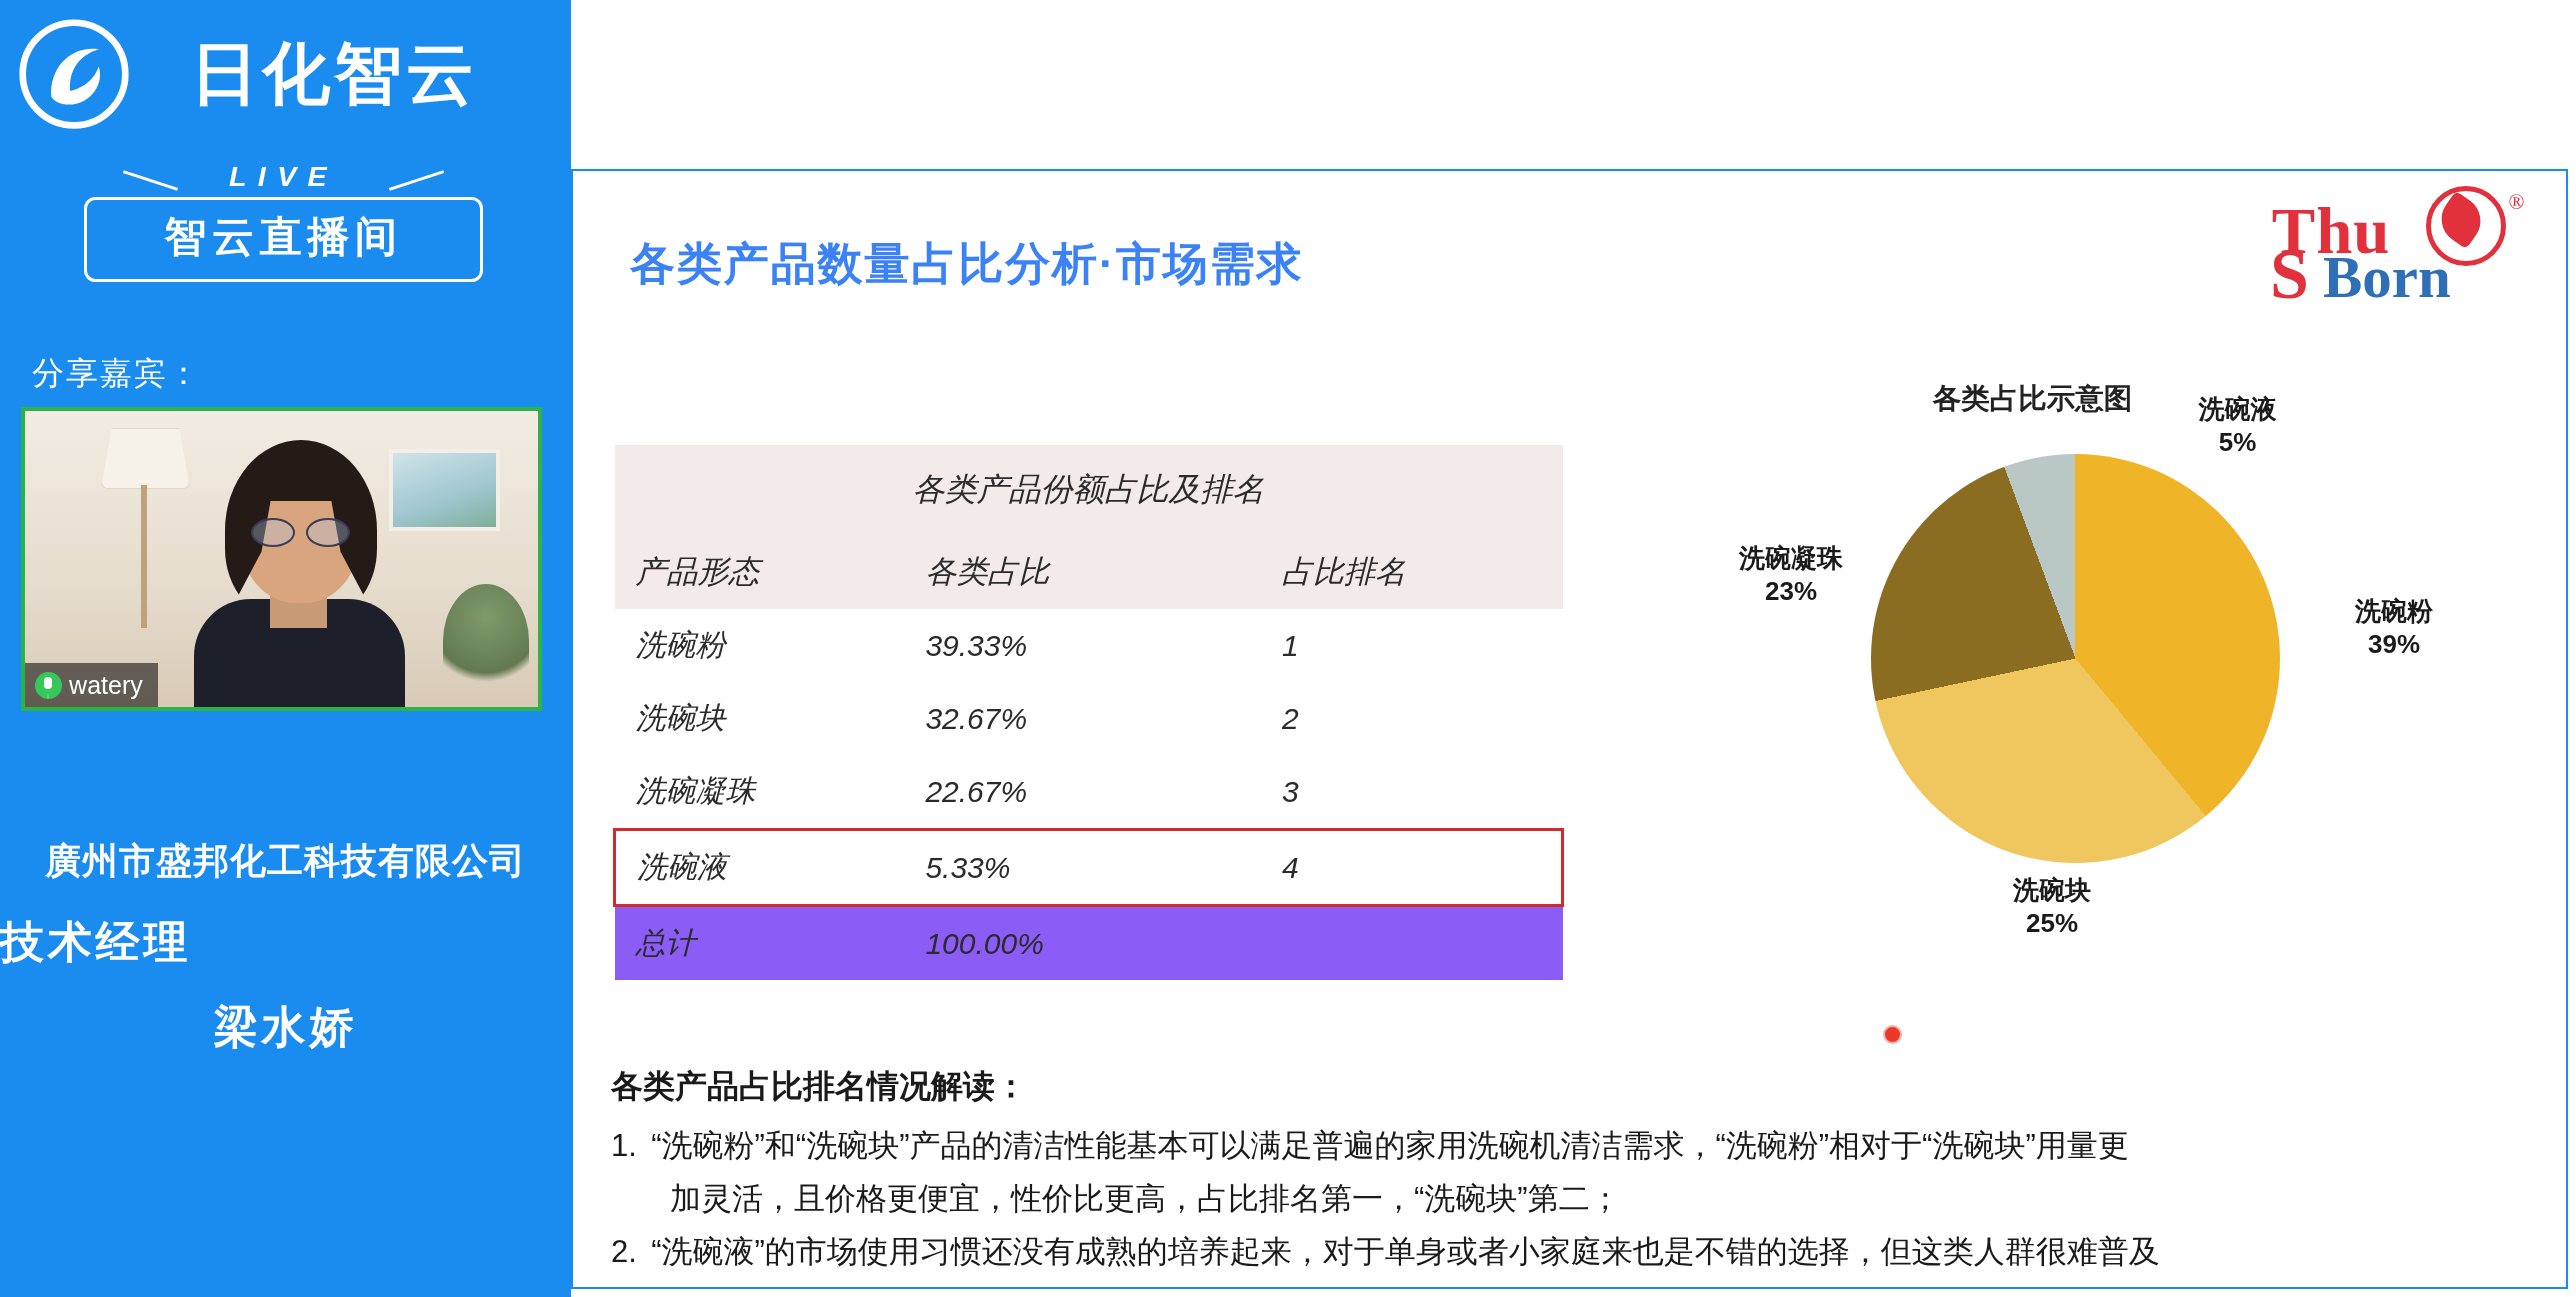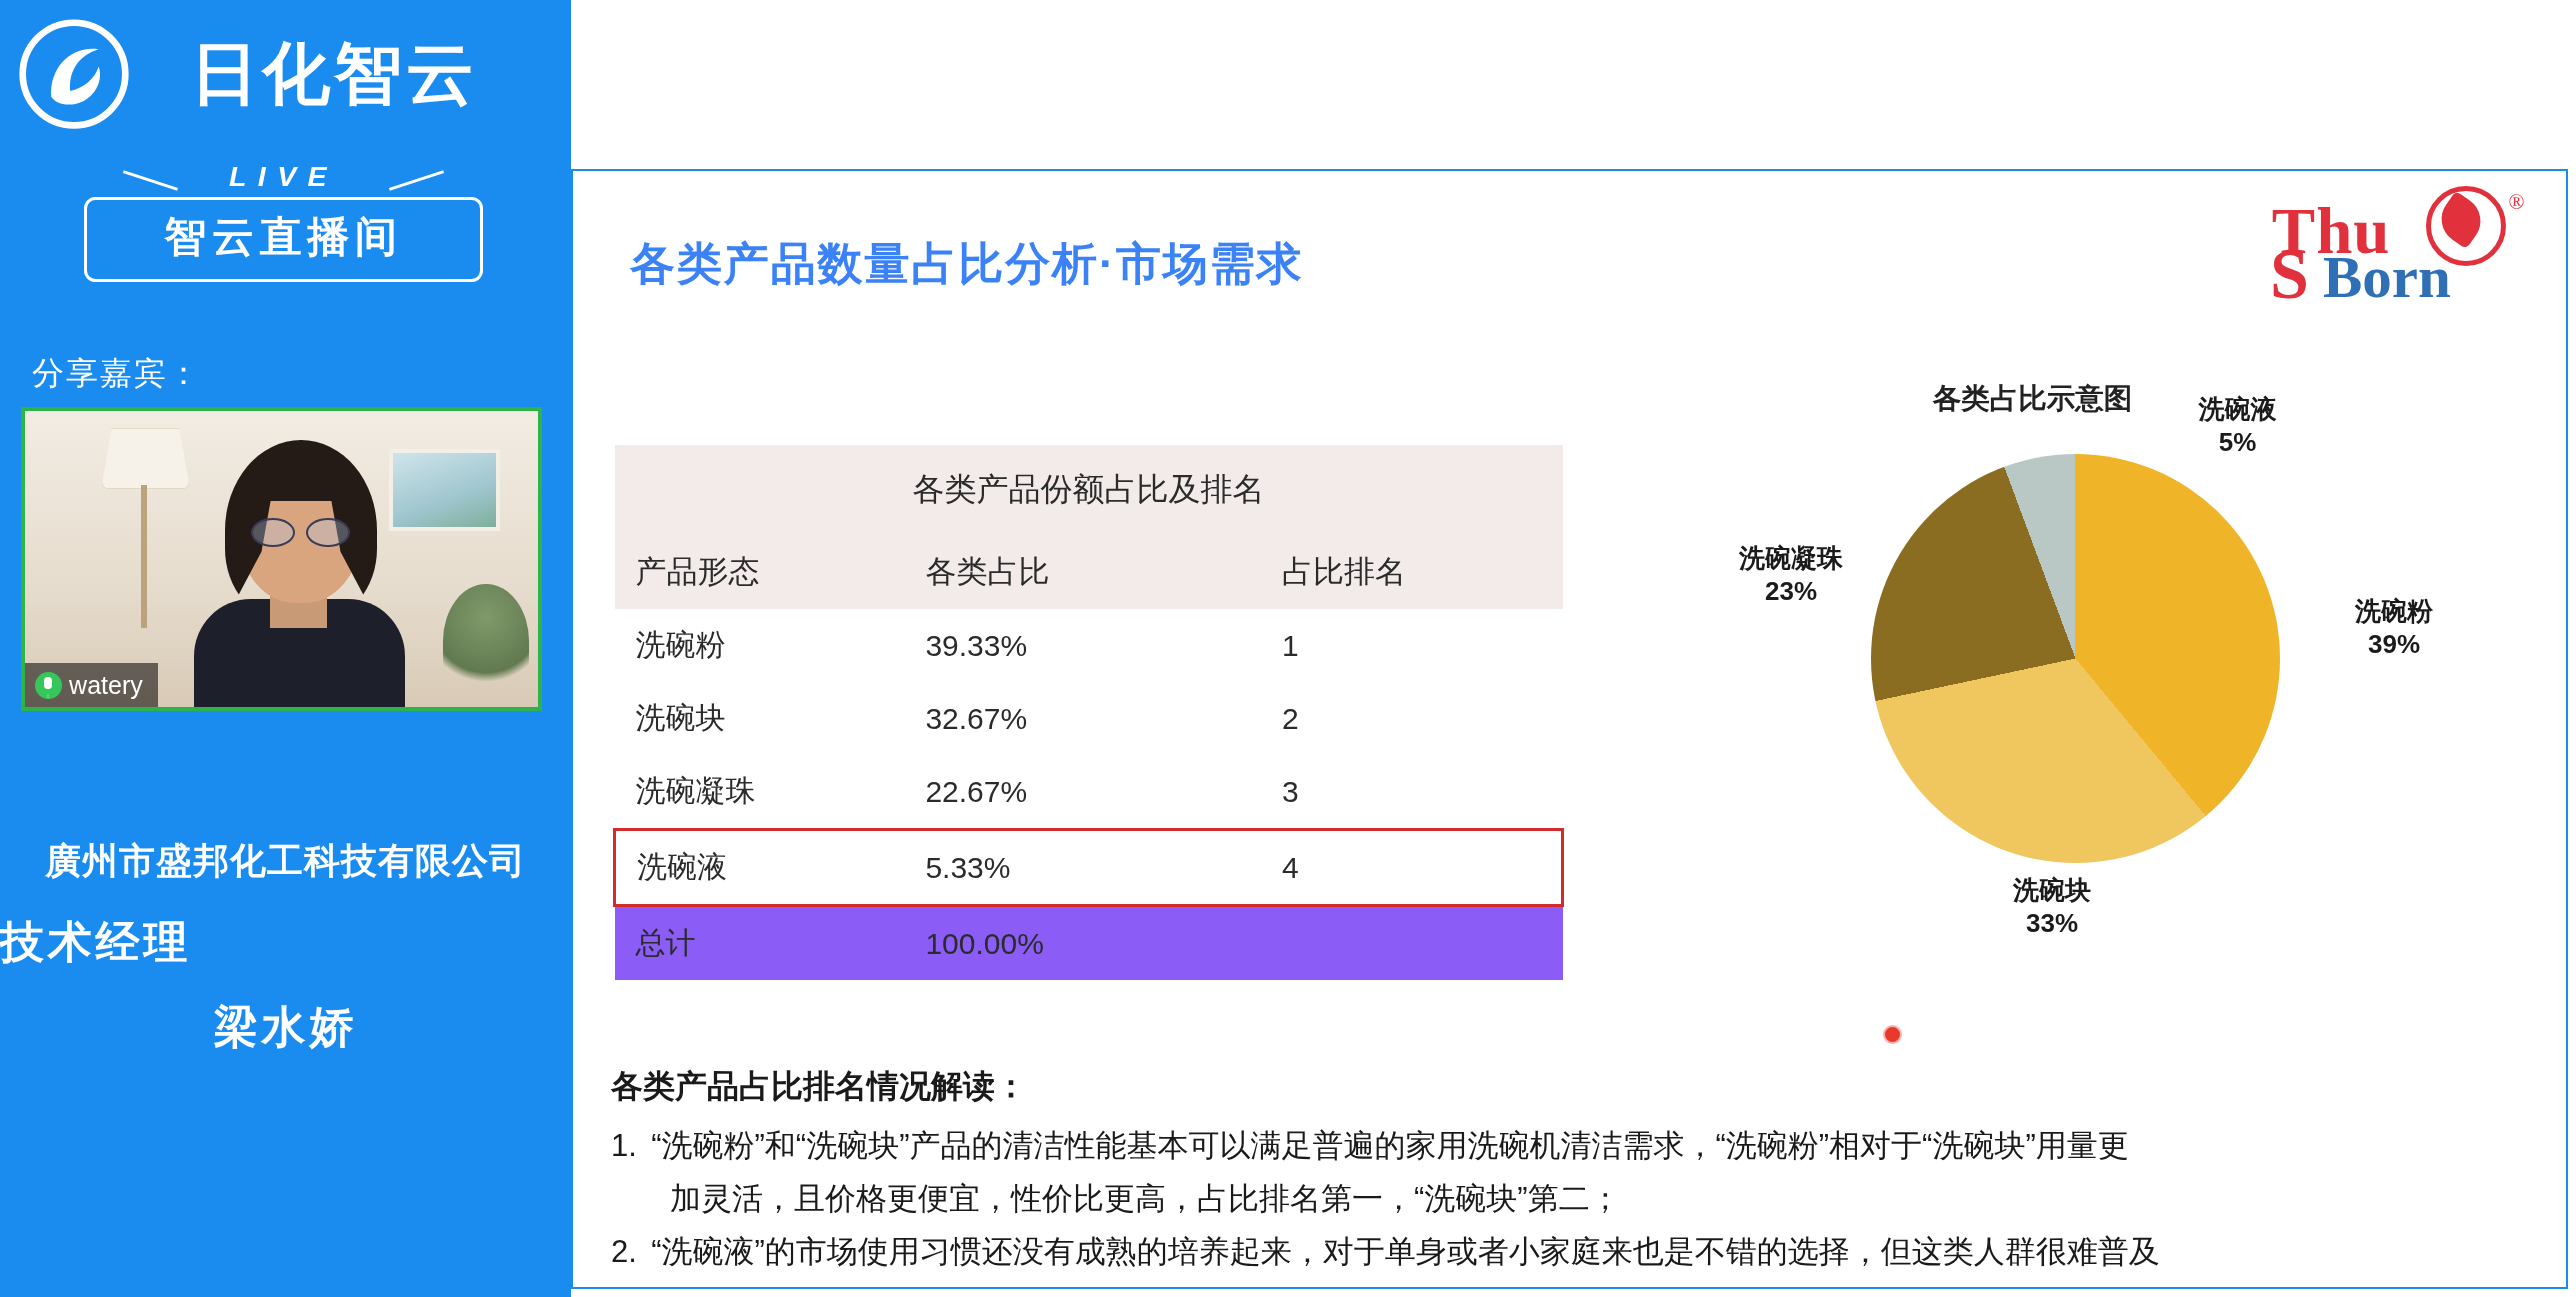--- a/index.html
+++ b/index.html
@@ -320,20 +320,21 @@
     left: 40px; top: 274px;
     width: 951px;
     border-collapse: collapse;
     font-size: 30px;
     color: #2b2b2b;
   }
   .tbl td, .tbl th {
     padding: 16px 9.5px;
     text-align: left;
     font-weight: normal;
+    font-style: italic;
   }
   .tbl .c0 { width: 285px; padding-left: 21px; }
   .tbl .c1 { width: 352px; }
   .tbl .c2 { width: 285px; }
   .tbl tr.head-merged td {
     background: #f2ebe9;
     text-align: center;
     font-size: 32px;
     padding: 23px 0;
   }
@@ -530,21 +531,21 @@
     <div class="pie-wrap">
       <div class="pie-caption">各类占比示意图</div>
       <div class="pie"></div>
 
       <div class="pie-lbl lbl-fen">
         <span>洗碗粉</span>
         <span>39%</span>
       </div>
       <div class="pie-lbl lbl-kuai">
         <span>洗碗块</span>
-        <span>33%</span>
+        <span>25%</span>
       </div>
       <div class="pie-lbl lbl-ning">
         <span>洗碗凝珠</span>
         <span>23%</span>
       </div>
       <div class="pie-lbl lbl-ye">
         <span>洗碗液</span>
         <span>5%</span>
       </div>
     </div>

